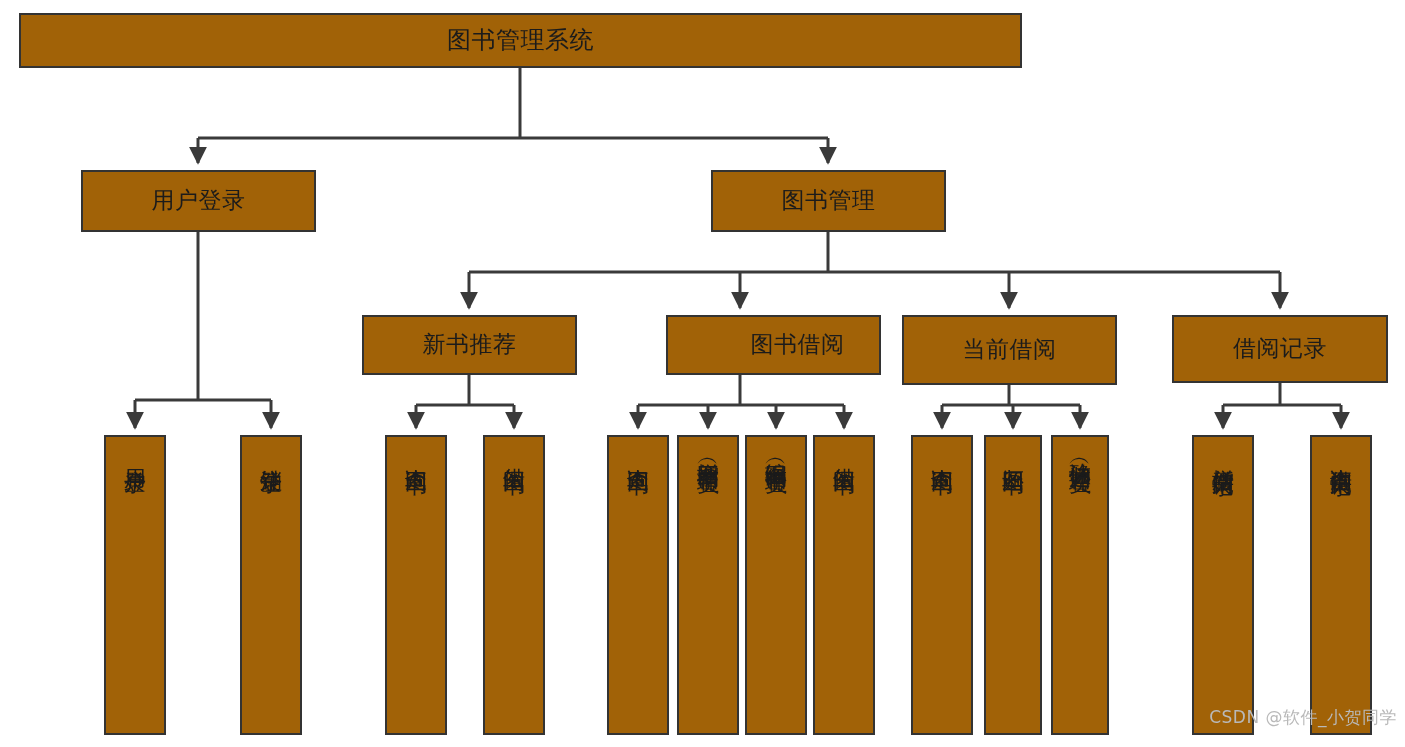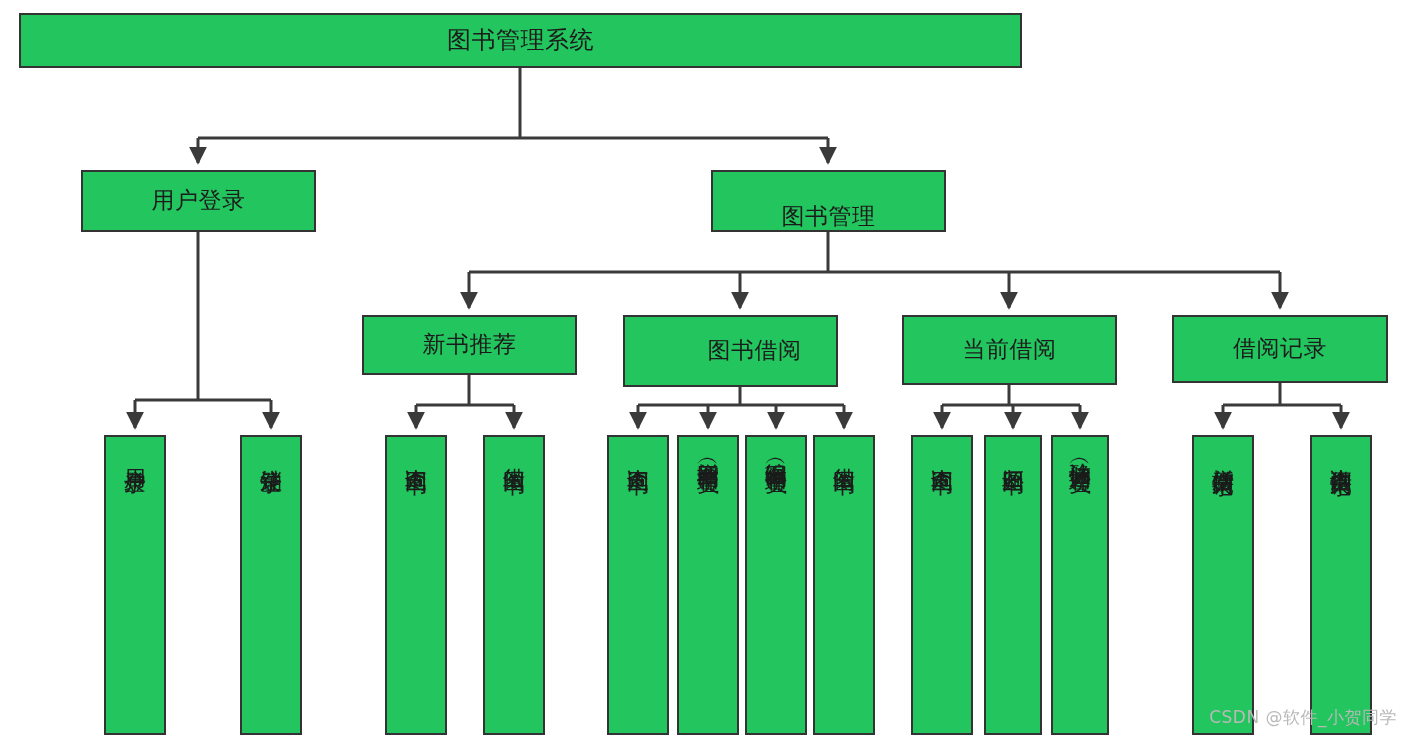--- a/index.html
+++ b/index.html
@@ -22,21 +22,21 @@
     position: absolute;
     left: 0;
     top: 0;
     width: 1405px;
     height: 747px;
     pointer-events: none;
   }
   .node {
     position: absolute;
     box-sizing: border-box;
-    background: #22c55e;
+    background: #a16207;
     border: 2.5px solid #333333;
     display: flex;
     align-items: center;
     justify-content: center;
     color: #1b1b1b;
   }
   .node .label {
     display: block;
     text-align: center;
     line-height: 1.18;
@@ -132,28 +132,28 @@
     </g>
   </svg>
 
   <div class="node horiz root" style="left: 19px; top: 13px; width: 1003px; height: 55px;">
     <span class="label">图书管理系统</span>
   </div>
 
   <div class="node horiz" style="left: 81px; top: 170px; width: 235px; height: 62px;">
     <span class="label">用户登录</span>
   </div>
-  <div class="node horiz" style="left: 711px; top: 170px; width: 235px; height: 62px; align-items: flex-end;">
+  <div class="node horiz" style="left: 711px; top: 170px; width: 235px; height: 62px;">
     <span class="label">图书管理</span>
   </div>
 
   <div class="node horiz" style="left: 362px; top: 315px; width: 215px; height: 60px;">
     <span class="label">新书推荐</span>
   </div>
-  <div class="node horiz" style="left: 623px; top: 315px; width: 215px; height: 72px; padding-left: 48px;">
+  <div class="node horiz" style="left: 666px; top: 315px; width: 215px; height: 60px; padding-left: 48px;">
     <span class="label">图书借阅</span>
   </div>
   <div class="node horiz" style="left: 902px; top: 315px; width: 215px; height: 70px;">
     <span class="label">当前借阅</span>
   </div>
   <div class="node horiz" style="left: 1172px; top: 315px; width: 216px; height: 68px;">
     <span class="label">借阅记录</span>
   </div>
 
   <div class="node vert" style="left: 104px; top: 435px; width: 62px; height: 300px;">

